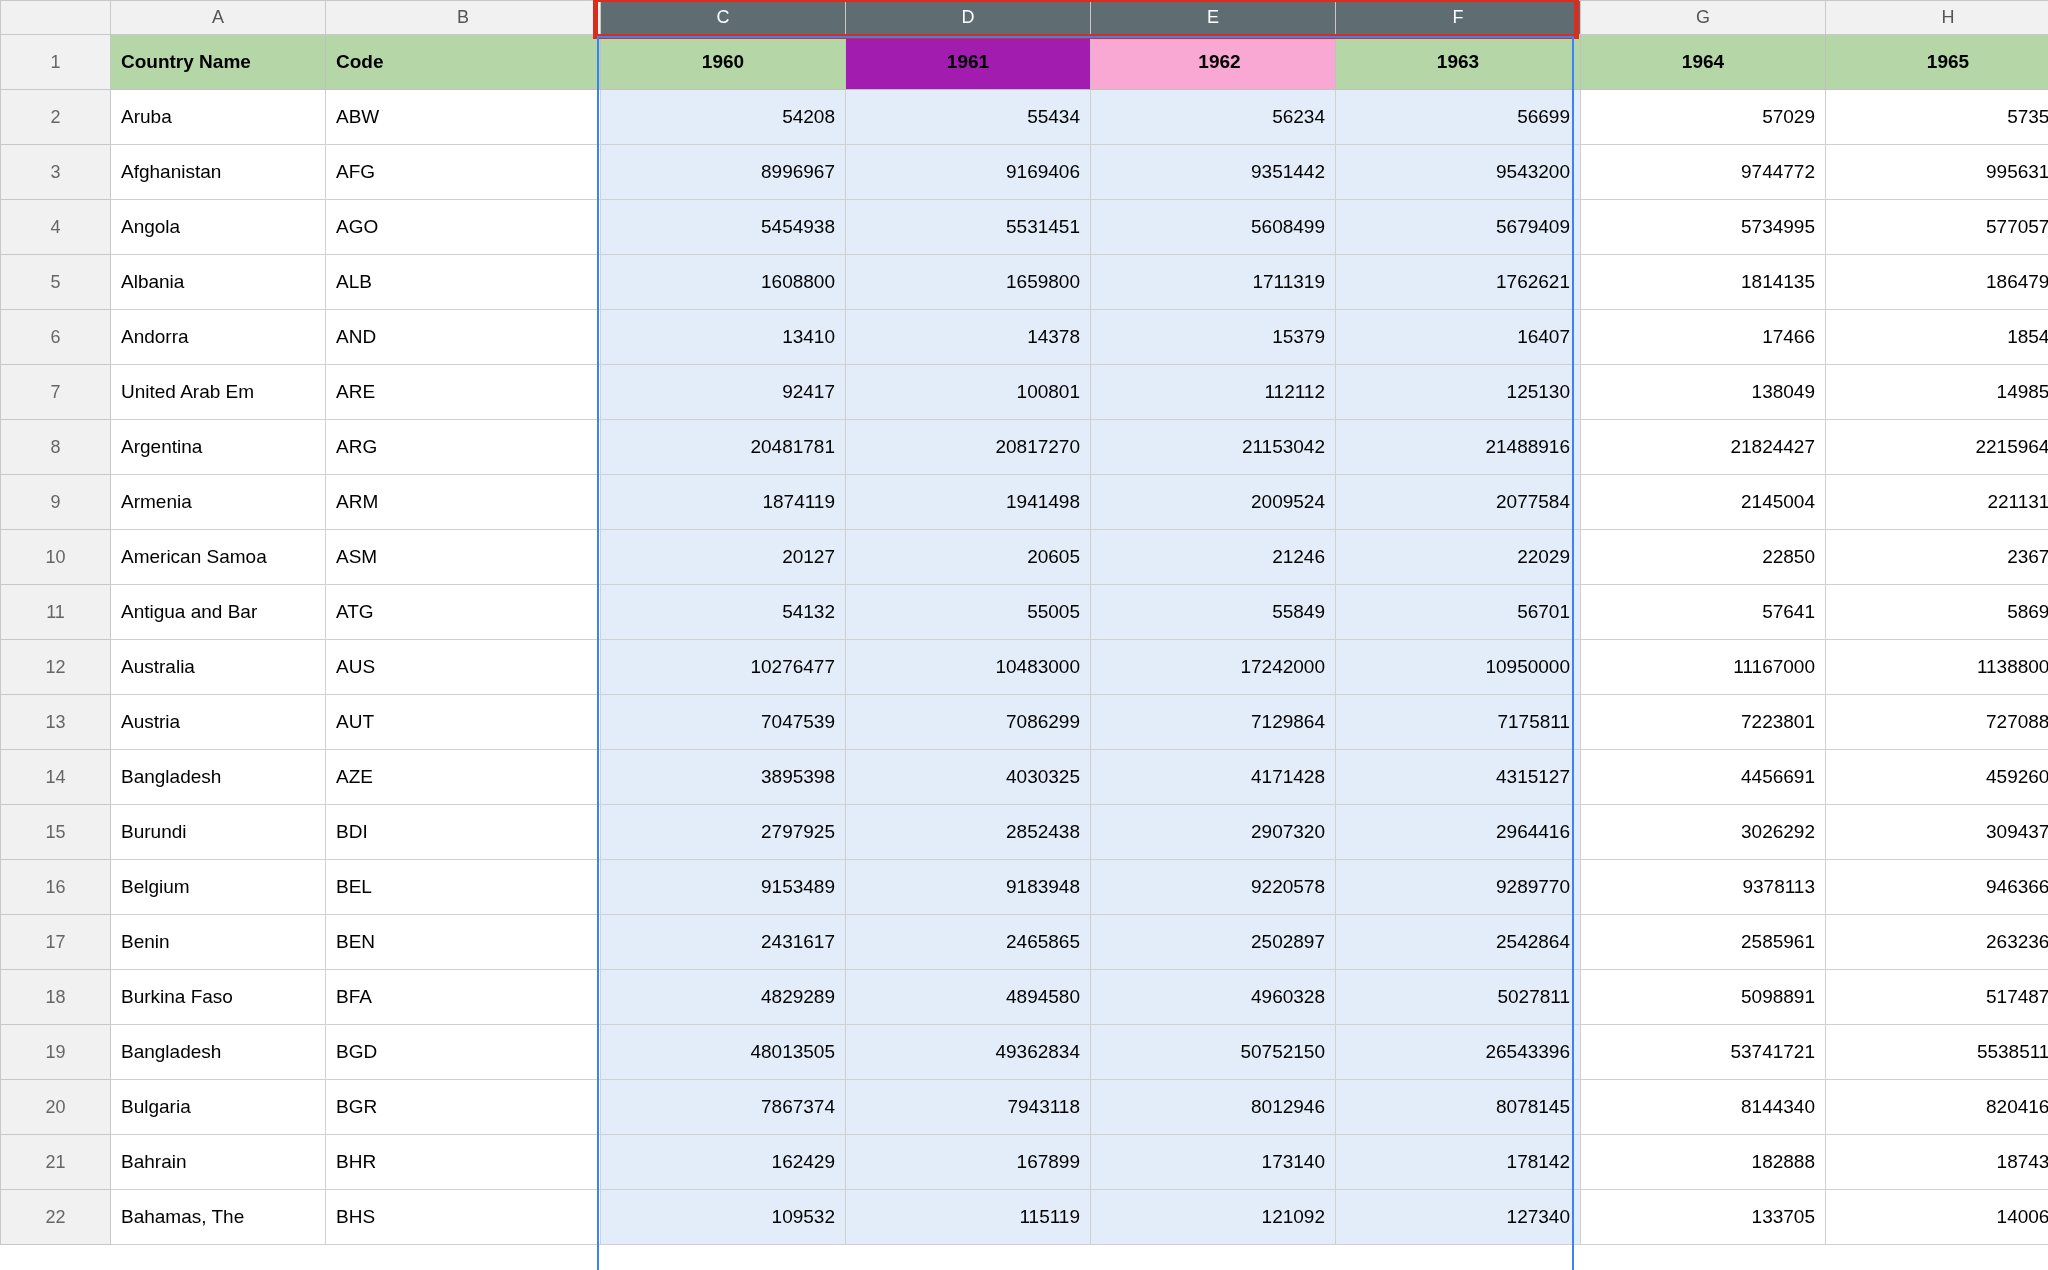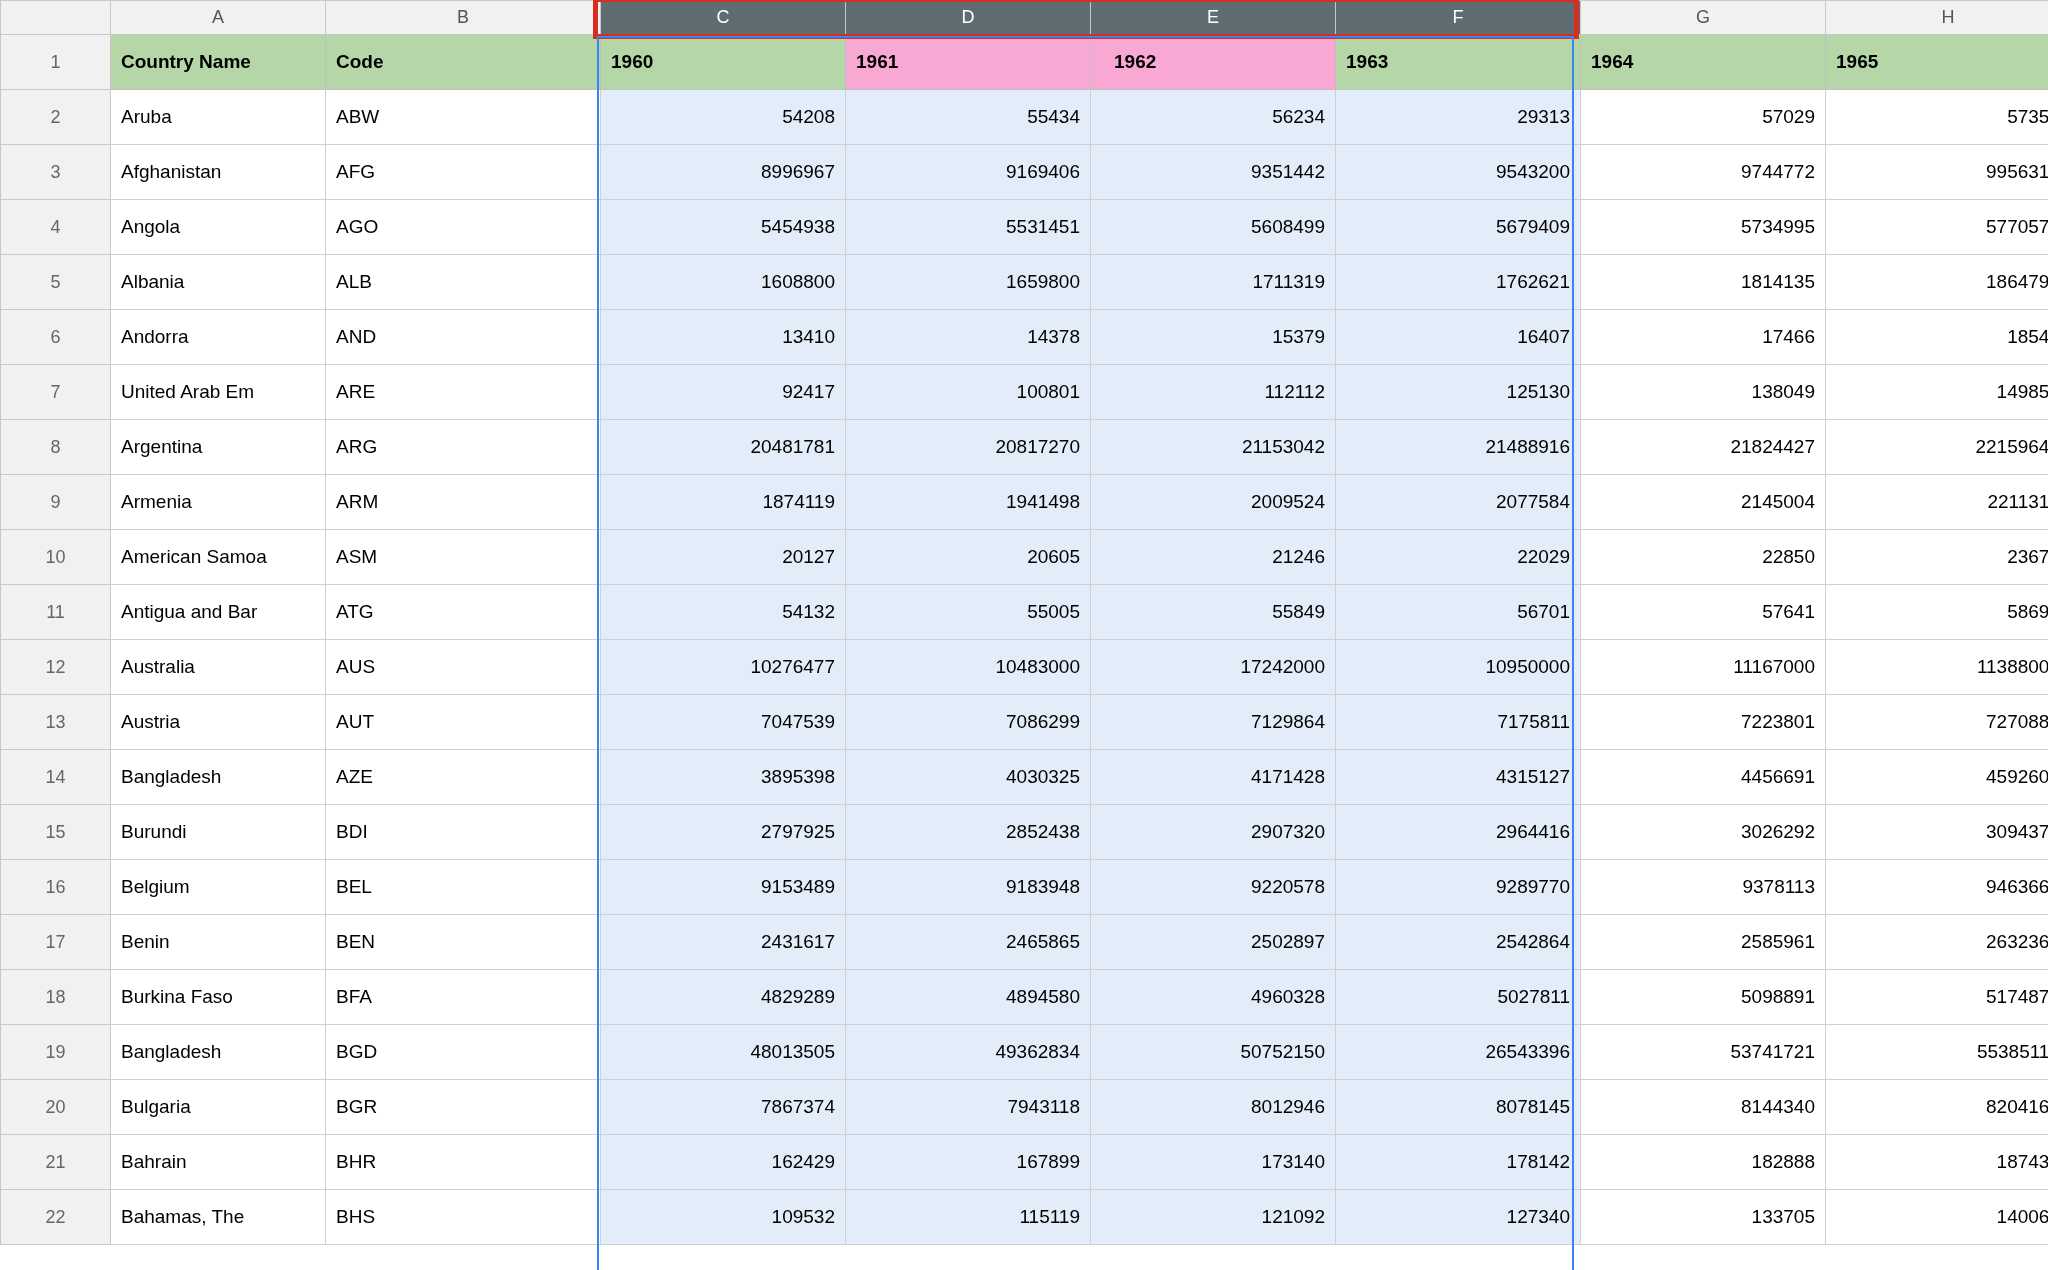--- a/index.html
+++ b/index.html
@@ -63,21 +63,21 @@
     border: 1px solid #c8c8c8;
   }
 
   
   .header-row td.data {
     background: #b5d7a7;
     font-weight: bold;
     color: #000;
     border: 1px solid #c0c0c0;
   }
-  .header-row td.data.right { text-align: left; }
+  .header-row td.data.right { text-align: center; }
   .header-row td.data.left { text-align: left; margin-left: 36px; }
 
   td.data {
     background: #fff;
     color: #000;
   }
   td.data.left { text-align: left; }
   td.data.right { text-align: right; }
   td.data.bold { font-weight: normal; }
 
@@ -139,37 +139,37 @@
     <th class="col-head selected-col">F</th>
     <th class="col-head">G</th>
     <th class="col-head">H</th>
   </tr>
 
   <tr class="header-row">
     <th class="row-head">1</th>
     <td class="data left">Country Name</td>
     <td class="data left">Code</td>
     <td class="data right sel" style="background: rgb(181, 215, 167);">1960</td>
-    <td class="data right sel" style="background: #f9a8d4;">1961</td>
+    <td class="data right sel" style="background: #a21caf;">1961</td>
     <td class="data right sel" style="background: #f9a8d4; padding-left: 23px;">1962</td>
     <td class="data right sel" style="background: rgb(181, 215, 167);">1963</td>
     <td class="data right">1964</td>
     <td class="data right">1965</td>
   </tr>
 
   </tbody>
       <tbody id="rows-body">
         <tr>
           <th class="row-head">2</th>
           <td class="data left bold">Aruba</td>
           <td class="data left">ABW</td>
           <td class="data right sel">54208</td>
           <td class="data right sel">55434</td>
           <td class="data right sel">56234</td>
-          <td class="data right sel">29313</td>
+          <td class="data right sel">56699</td>
           <td class="data right">57029</td>
           <td class="data right">57357</td>
         </tr>
         <tr>
           <th class="row-head">3</th>
           <td class="data left bold">Afghanistan</td>
           <td class="data left">AFG</td>
           <td class="data right sel">8996967</td>
           <td class="data right sel">9169406</td>
           <td class="data right sel">9351442</td>

